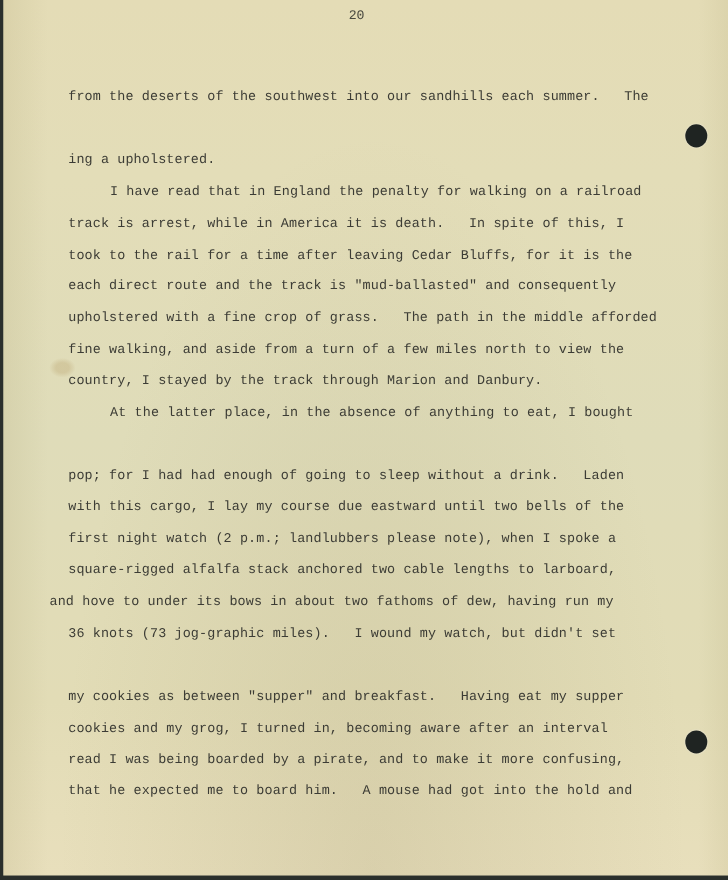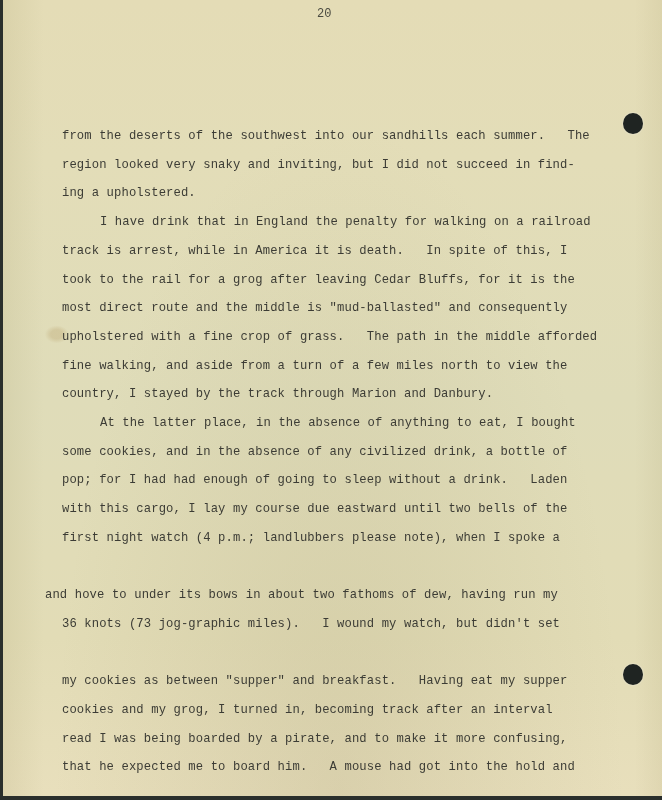--- a/index.html
+++ b/index.html
@@ -22,51 +22,50 @@
       radial-gradient(ellipse at 50% 100%, rgba(150,140,100,0.18), transparent 60%),
       linear-gradient(90deg, rgba(160,150,100,0.15), transparent 6%, transparent 94%, rgba(160,150,100,0.18));
     pointer-events: none;
   }
   .page-number {
     position: absolute; left: 314px; top: 7px;
     font-size: 12px; color: #4a4a40;
   }
   .line {
     position: absolute; white-space: pre;
-    font-size: 12.2px; color: #3c3c35; letter-spacing: 0.12px; margin-top: 48px;
+    font-size: 12.2px; color: #3c3c35; letter-spacing: 0.12px;
   }
   .hole {
     position: absolute; width: 20px; height: 21px; border-radius: 50%;
     background: #1f2422;
     box-shadow: 0 0 1px 1px rgba(230,225,200,0.6);
   }
 </style>
 </head>
 <body>
 
 <div class="page">
   <div class="page-number">20</div>
 
   <div class="line" style="left:59px;top:81px">from the deserts of the southwest into our sandhills each summer.   The</div>
-  <div class="line" style="left:59px;top:110px">region looked very snaky and inviting, but I did not succeed in find-</div>
   <div class="line" style="left:59px;top:138px">ing a upholstered.</div>
-  <div class="line" style="left:97px;top:167px">I have drink that in England the penalty for walking on a railroad</div>
+  <div class="line" style="left:97px;top:167px">I have read that in England the penalty for walking on a railroad</div>
   <div class="line" style="left:59px;top:196px">track is arrest, while in America it is death.   In spite of this, I</div>
-  <div class="line" style="left:59px;top:225px">took to the rail for a grog after leaving Cedar Bluffs, for it is the</div>
-  <div class="line" style="left:59px;top:253px">most direct route and the middle is "mud-ballasted" and consequently</div>
+  <div class="line" style="left:59px;top:225px">took to the rail for a time after leaving Cedar Bluffs, for it is the</div>
+  <div class="line" style="left:59px;top:253px">each direct route and the track is "mud-ballasted" and consequently</div>
   <div class="line" style="left:59px;top:282px">upholstered with a fine crop of grass.   The path in the middle afforded</div>
   <div class="line" style="left:59px;top:311px">fine walking, and aside from a turn of a few miles north to view the</div>
   <div class="line" style="left:59px;top:339px">country, I stayed by the track through Marion and Danbury.</div>
   <div class="line" style="left:97px;top:368px">At the latter place, in the absence of anything to eat, I bought</div>
-  <div class="line" style="left:59px;top:397px">some cookies, and in the absence of any civilized drink, a bottle of</div>
   <div class="line" style="left:59px;top:425px">pop; for I had had enough of going to sleep without a drink.   Laden</div>
   <div class="line" style="left:59px;top:454px">with this cargo, I lay my course due eastward until two bells of the</div>
-  <div class="line" style="left:59px;top:483px">first night watch (4 p.m.; landlubbers please note), when I spoke a</div>
+  <div class="line" style="left:59px;top:483px">first night watch (2 p.m.; landlubbers please note), when I spoke a</div>
+  <div class="line" style="left:59px;top:511px">square-rigged alfalfa stack anchored two cable lengths to larboard,</div>
   <div class="line" style="left:42px;top:540px">and hove to under its bows in about two fathoms of dew, having run my</div>
   <div class="line" style="left:59px;top:569px">36 knots (73 jog-graphic miles).   I wound my watch, but didn't set</div>
   <div class="line" style="left:59px;top:626px">my cookies as between "supper" and breakfast.   Having eat my supper</div>
-  <div class="line" style="left:59px;top:655px">cookies and my grog, I turned in, becoming track after an interval</div>
+  <div class="line" style="left:59px;top:655px">cookies and my grog, I turned in, becoming aware after an interval</div>
   <div class="line" style="left:59px;top:684px">read I was being boarded by a pirate, and to make it more confusing,</div>
   <div class="line" style="left:59px;top:712px">that he expected me to board him.   A mouse had got into the hold and</div>
 
   <div class="hole" style="left:620px;top:113px"></div>
   <div class="hole" style="left:620px;top:664px"></div>
 </div>
 
 </body></html>

